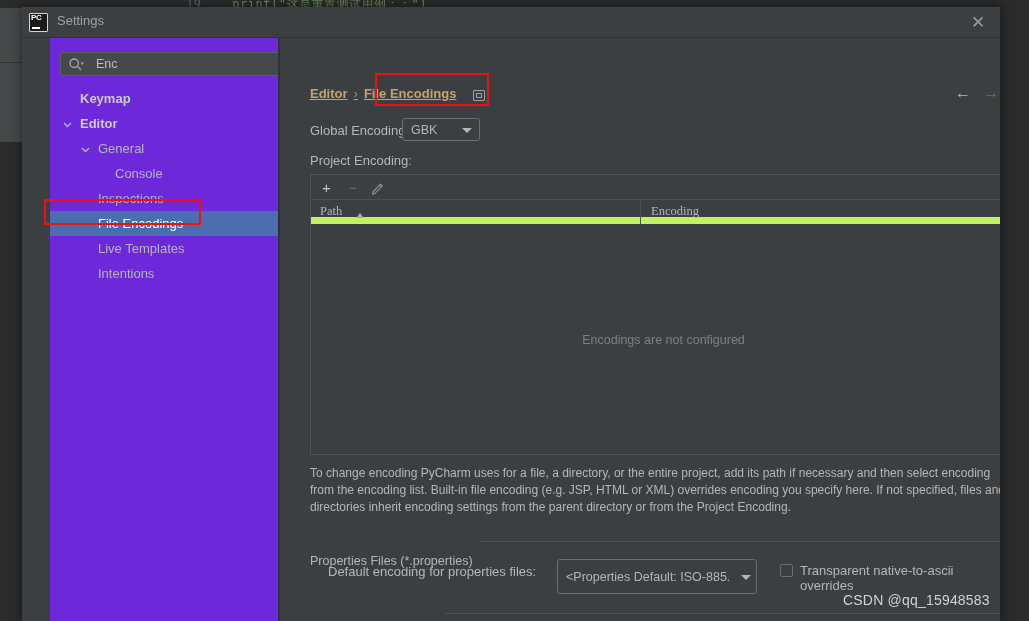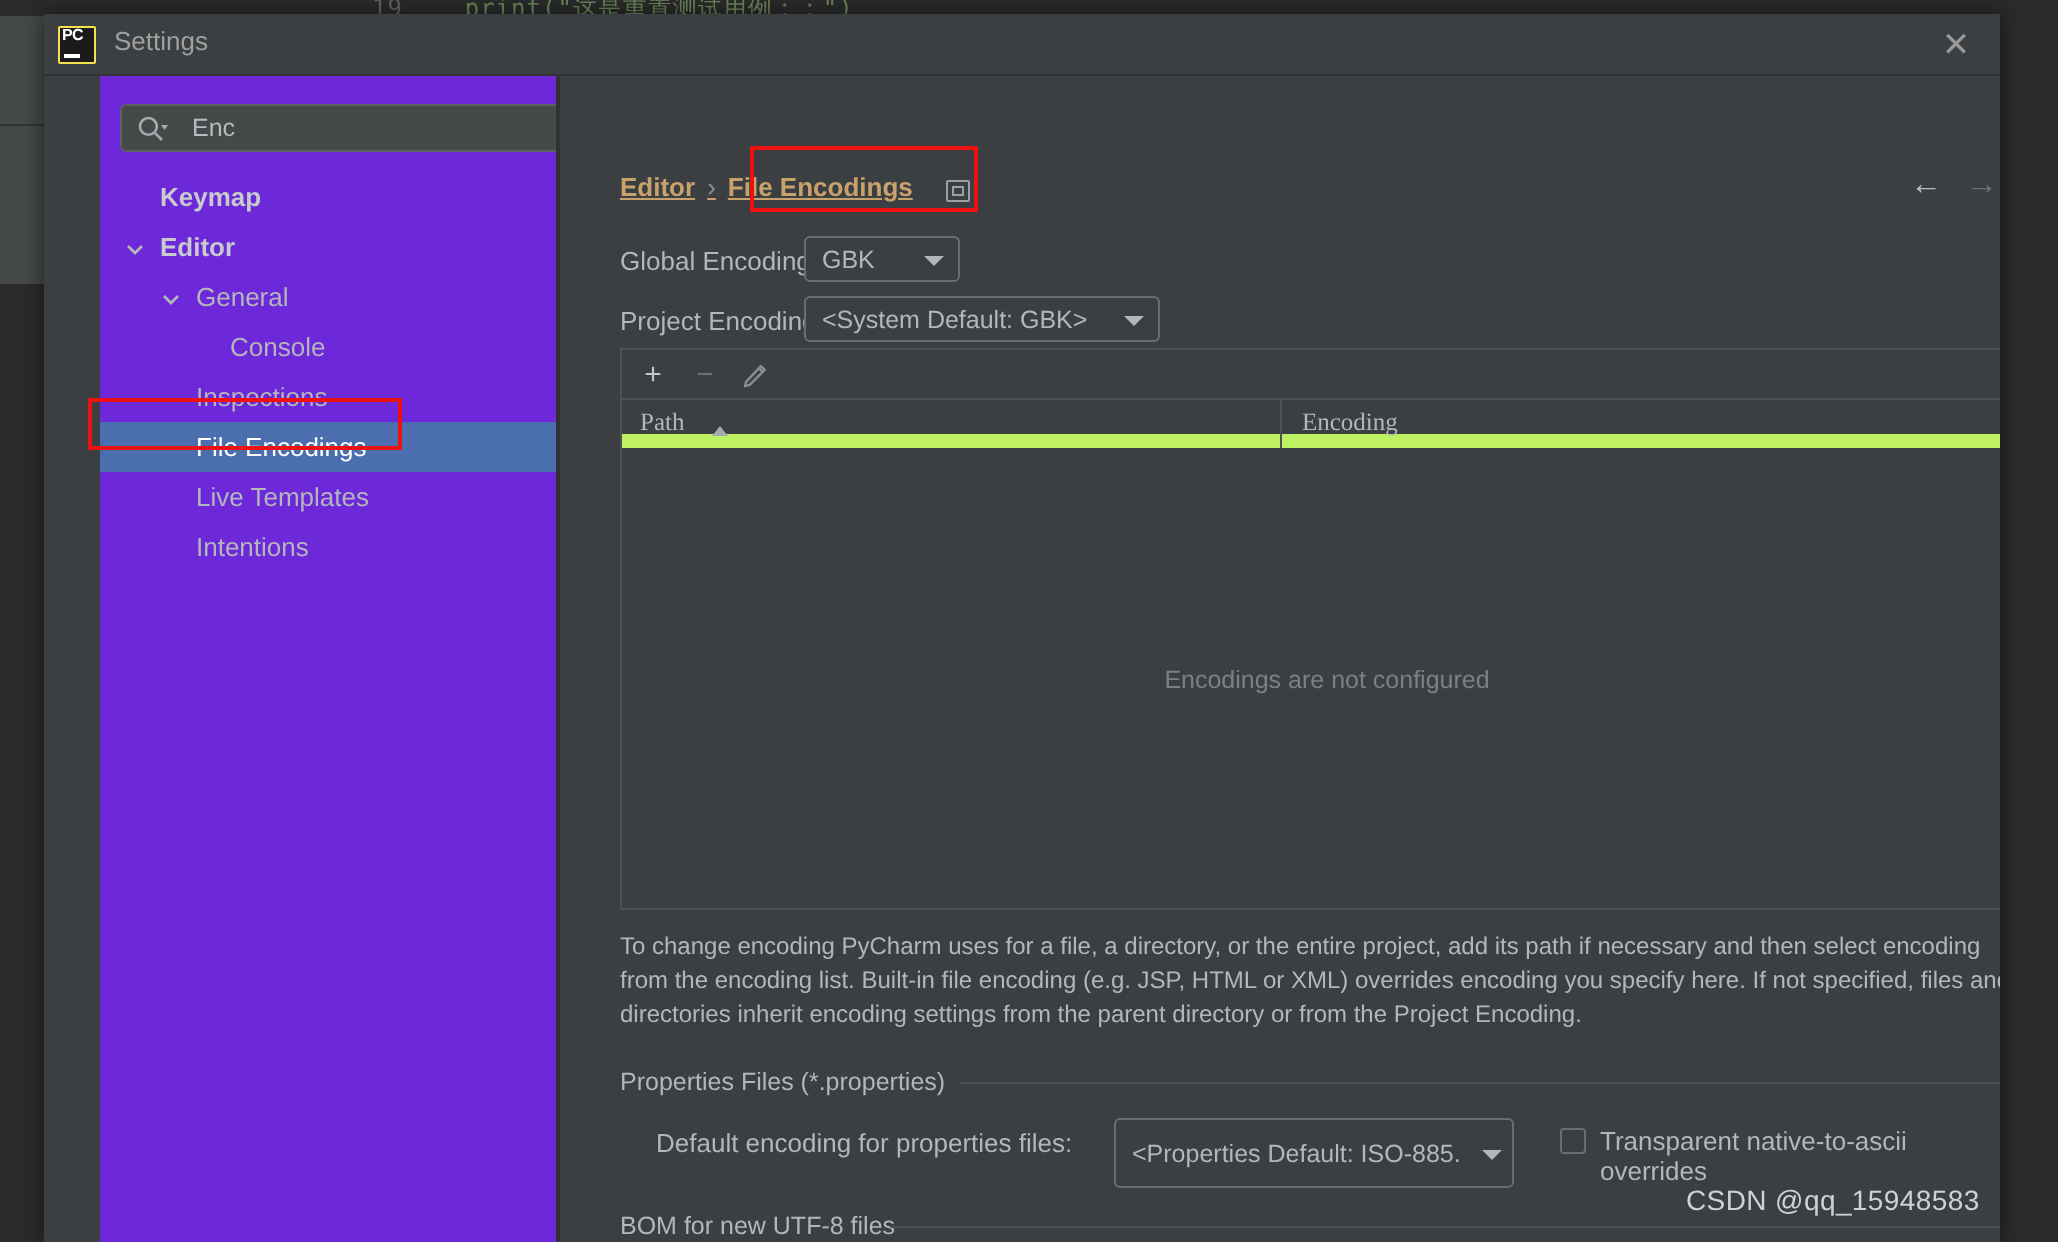--- a/index.html
+++ b/index.html
@@ -286,20 +286,21 @@
     font-size: 12px; color: #b4b7ba;
     line-height: 17px;
   }
 
   
   .group-title {
     position: absolute;
     font-size: 12.5px; color: #b4b7ba;
     background: #3c3f41;
     padding-right: 6px;
+    margin-top: 20px;
   }
   .group-line {
     position: absolute;
     height: 1px; background: #4f5254;
   }
 
   .checkbox {
     position: absolute;
     width: 13px; height: 13px;
     border: 1px solid #6b6e70;
@@ -425,24 +426,20 @@
       <div id="nav-back">←</div>
       <div id="nav-fwd">→</div>
 
       <div class="field-label" style="left:30px; top:85px;">Global Encoding:</div>
       <div class="combo" style="left:122px; top:80px; width:78px; height:23px;">
         <span class="cb-text">GBK</span>
         <span class="cb-arrow"></span>
       </div>
 
       <div class="field-label" style="left:30px; top:115px;">Project Encoding:</div>
-      <div class="combo" style="left:122px; top:110px; width:178px; height:23px;">
-        <span class="cb-text">&lt;System Default: GBK&gt;</span>
-        <span class="cb-arrow"></span>
-      </div>
 
       <div id="enc-table">
         <div id="table-toolbar">
           <div class="tb-btn" id="tb-add">+</div>
           <div class="tb-btn" id="tb-remove">−</div>
           <div class="tb-btn" id="tb-edit">
             <svg viewBox="0 0 16 16" width="15" height="15" style="vertical-align:middle;">
               <path d="M11.2 2.2 L13.2 4.2 L5.2 12.2 L2.7 12.9 L3.4 10.4 Z" fill="none" stroke="#8b8e90" stroke-width="1.3" stroke-linejoin="round"></path>
               <line x1="10.1" y1="3.3" x2="12.1" y2="5.3" stroke="#8b8e90" stroke-width="1.3"></line>
             </svg>

